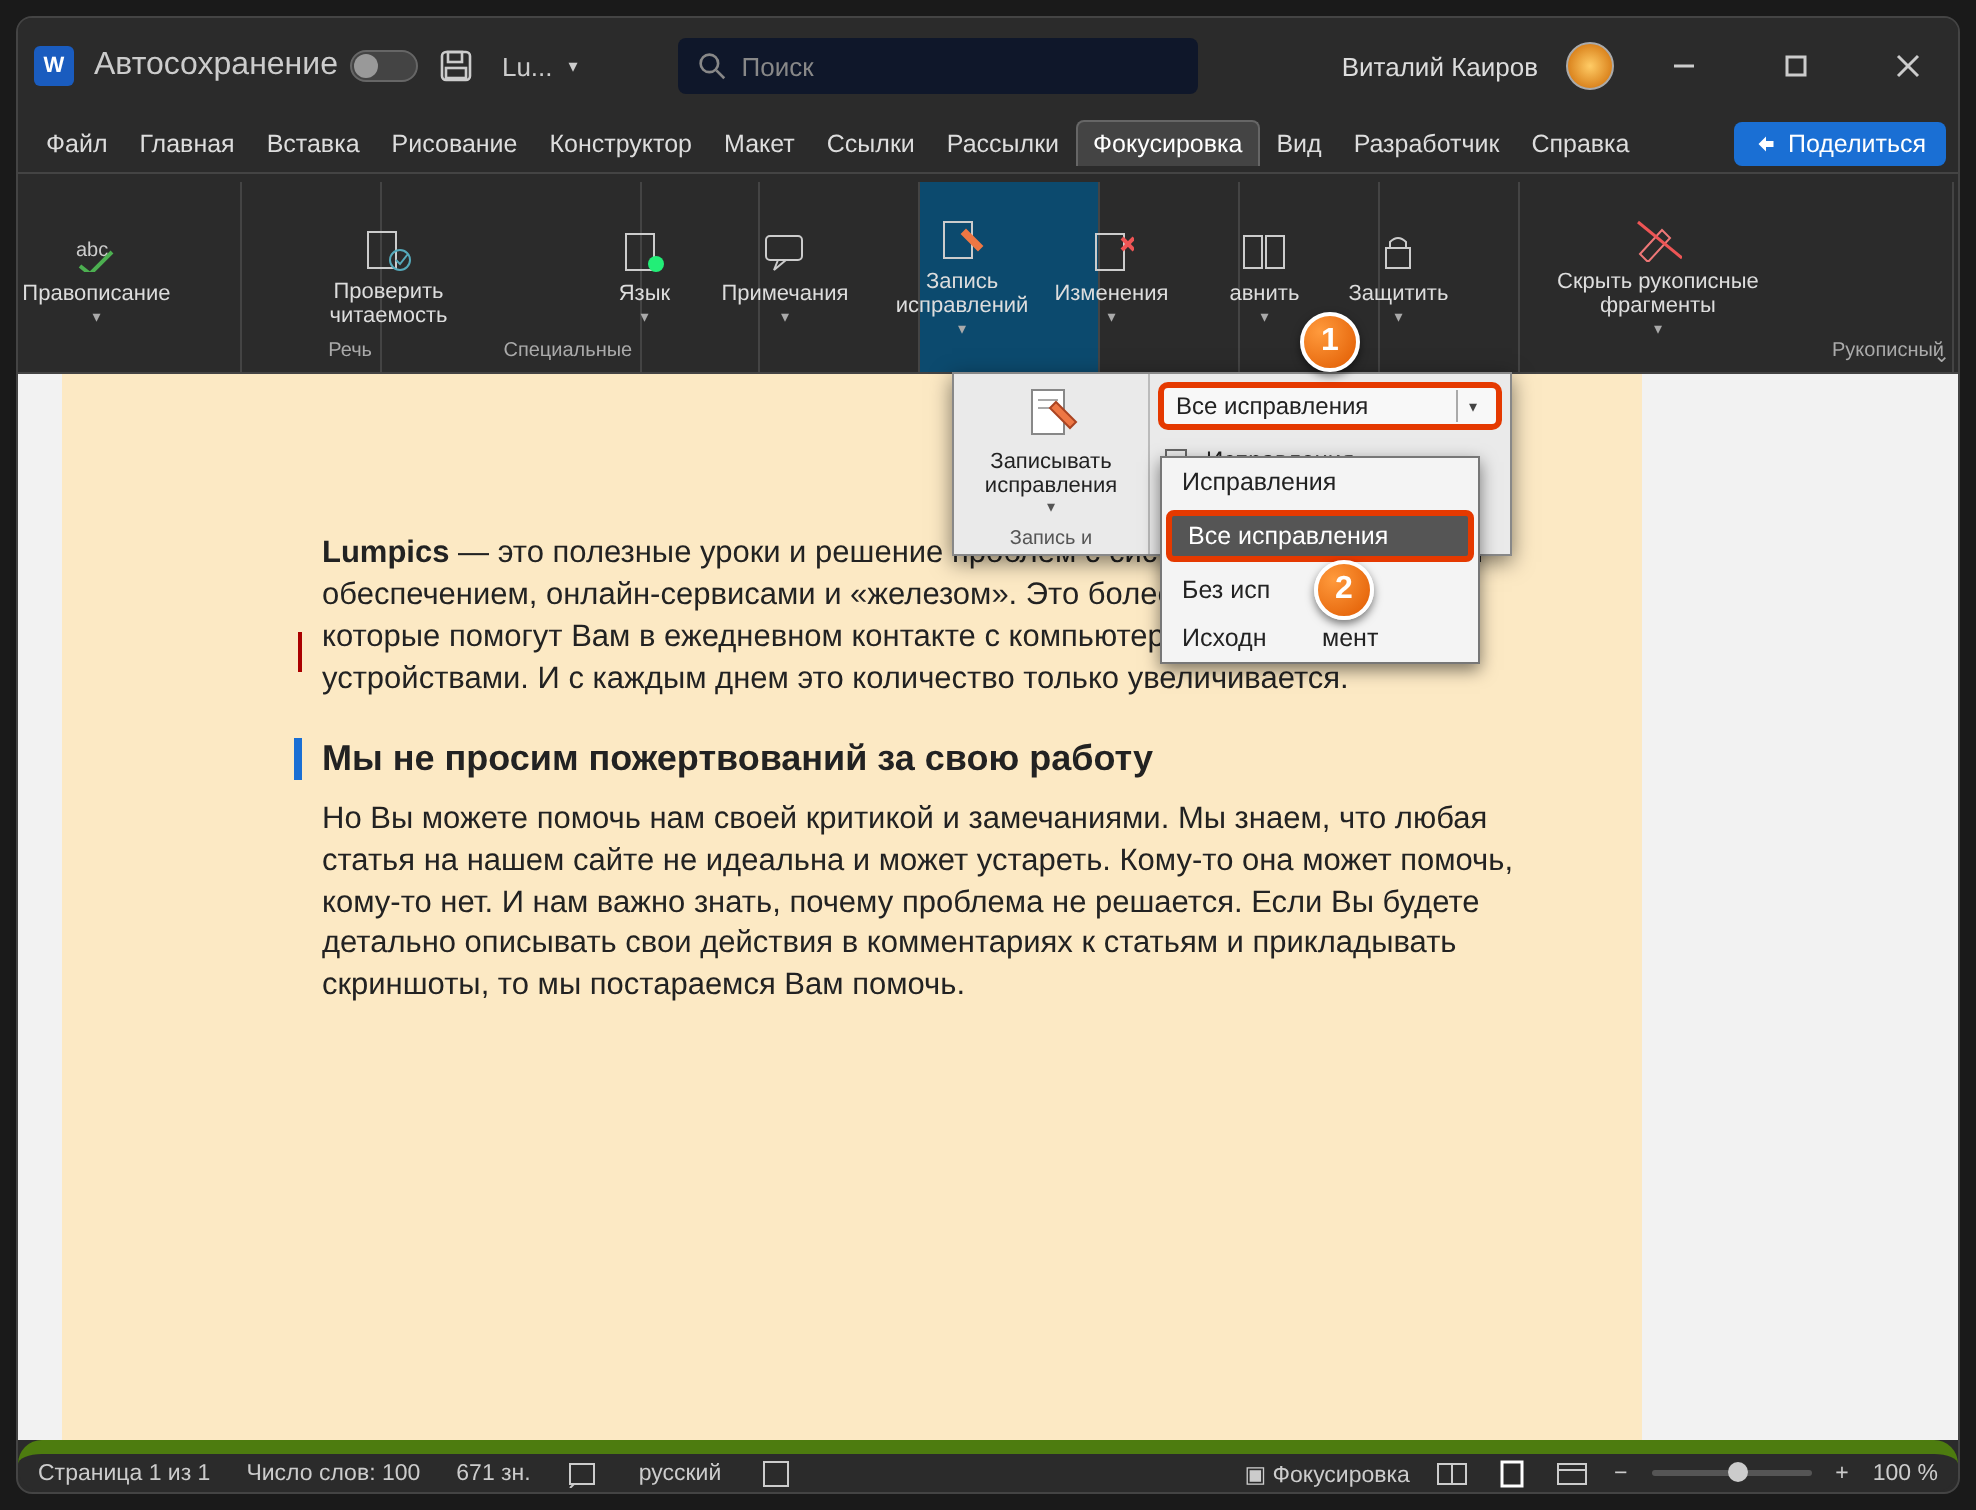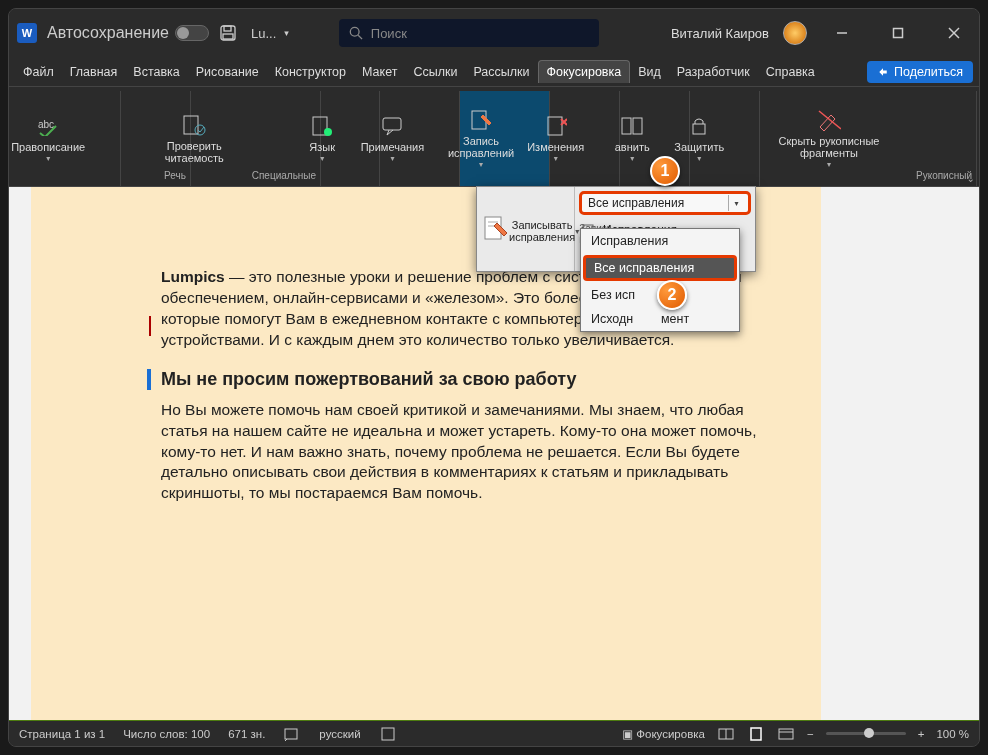--- a/index.html
+++ b/index.html
@@ -32,28 +32,28 @@
   .rbtn .ricon { width:24px;height:24px;margin-bottom:3px; display:flex;align-items:center;justify-content:center;}
   .rbtn .rlabel { font-size:11px;color:#ddd;text-align:center;line-height:12px; white-space:pre-line;}
   .rbtn .caret {font-size:8px;color:#aaa;margin-top:1px;}
   .ribbon-corner{position:absolute;right:4px;bottom:2px;font-size:10px;color:#aaa;}
   .doc-area { flex:1; background:#f2f2f2; overflow:hidden; position:relative;}
   .page { position:absolute; left:22px; top:0; width:790px; height:100%; background:#fce9c4; padding: 80px 60px 30px 130px; font-family: Arial, sans-serif; color:#222;}
   .page p { font-size:15.5px; line-height:1.35; margin-bottom:12px;}
   .page h2 { font-size:18px; font-weight:bold; margin: 18px 0 10px 0; border-left:4px solid #1a6fd4; padding-left:10px; margin-left:-14px;}
   .track-bar{position:absolute;left:118px;top:129px;width:2px;height:20px;background:#a00;}
   .red-num{color:#c00;text-decoration:underline wavy #c00;}
-  .statusbar { height:26px; background:#2b2b2b; border-top:1px solid #4d7c0f; display:flex; align-items:center; padding:0 10px; font-size:11.5px; color:#ccc; gap:18px;}
+  .statusbar { height:26px; background:#2b2b2b; border-top:7px solid #4d7c0f; display:flex; align-items:center; padding:0 10px; font-size:11.5px; color:#ccc; gap:18px;border-radius:12px;}
   .sb-right{margin-left:auto;display:flex;align-items:center;gap:12px;}
   .zoom-slider{width:80px;height:3px;background:#555;position:relative;border-radius:2px;}
   .zoom-slider::after{content:'';position:absolute;left:38px;top:-4px;width:10px;height:10px;border-radius:50%;background:#ccc;}
   .view-icon{width:18px;height:14px;display:flex;align-items:center;justify-content:center;}
   
   .tc-panel { position:absolute; left:476px; top:186px; width:280px; background:#eaeaea; border:1px solid #888; box-shadow:0 3px 10px rgba(0,0,0,0.5); z-index:10; display:flex;}
-  .tc-left{width:98px;background:#eaeaea;border-right:1px solid #bbb;display:flex;flex-direction:row;align-items:center;padding:6px 4px 2px 4px;}
+  .tc-left{width:98px;background:#eaeaea;border-right:1px solid #bbb;display:flex;flex-direction:column;align-items:center;padding:6px 4px 2px 4px;}
   .tc-left .ricon{width:28px;height:28px;margin-bottom:4px;}
   .tc-left .lbl{font-size:11px;text-align:center;color:#222;line-height:12px;}
   .tc-left .caret{font-size:8px;color:#555;}
   .tc-left .grplbl{font-size:10px;color:#555;margin-top:6px;}
   .tc-right{flex:1;padding:4px 4px 4px 4px;display:flex;flex-direction:column;gap:4px;}
   .combo{height:24px;background:#f8f8f8;border:3px solid #e53900;border-radius:5px;display:flex;align-items:center;padding:0 4px 0 6px;font-size:12px;color:#222;justify-content:space-between;}
   .combo .cbtn{width:16px;height:16px;border-left:1px solid #aaa;display:flex;align-items:center;justify-content:center;font-size:8px;color:#444;}
   .tc-row{height:22px;display:flex;align-items:center;gap:6px;font-size:12px;color:#222;padding-left:2px;}
   .tc-row .mini-icon{width:16px;height:14px;display:flex;align-items:center;justify-content:center;}
   .dropdown-list{position:absolute;left:580px;top:228px;width:160px;background:#f4f4f4;border:1px solid #777;box-shadow:0 3px 8px rgba(0,0,0,0.5);z-index:11;font-size:12.5px;color:#222;}

